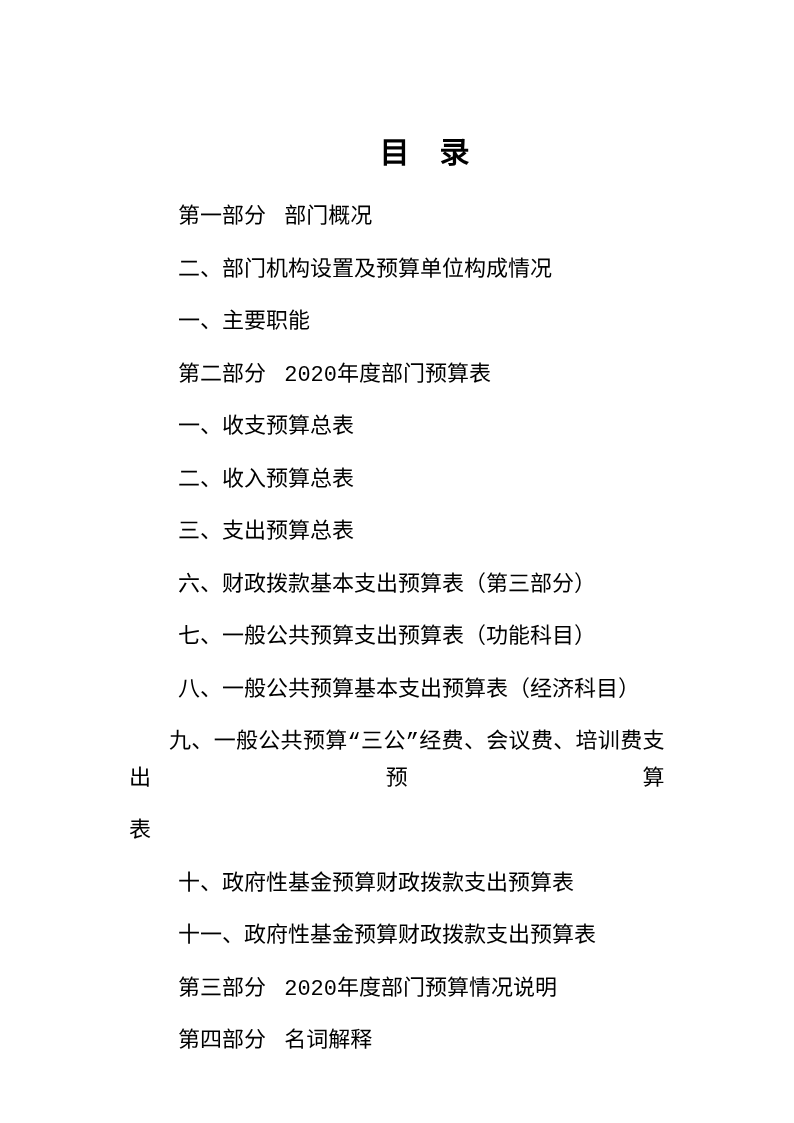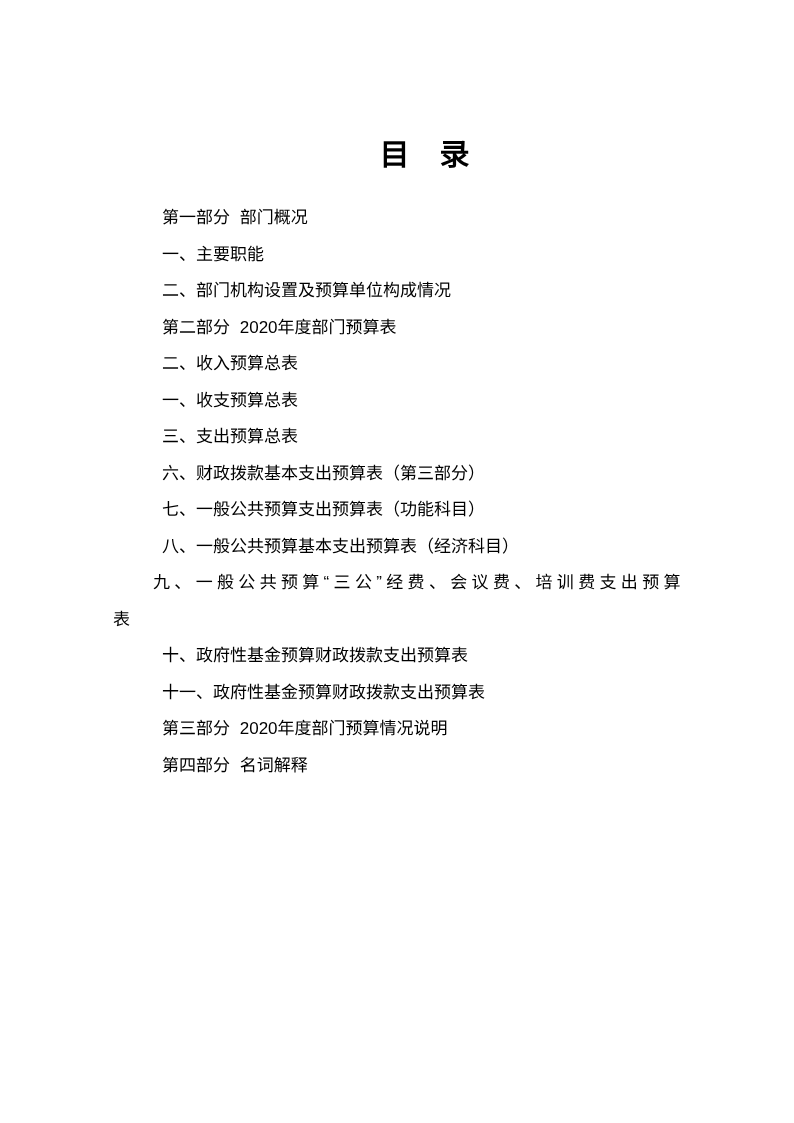--- a/index.html
+++ b/index.html
@@ -13,36 +13,36 @@
     overflow: hidden;
   }
   .page {
     box-sizing: border-box;
     width: 794px;
     height: 802px;
     background: #ffffff;
     padding: 0 114px 0 113px;
     color: #000000;
     
-    font-family: Liberation Sans, sans-serif;
+    font-family: Liberation Mono, monospace;
   }
   .doc-title {
     margin: 0 0 25px 0;
     padding-top: 135px;
     font-size: 30px;
     line-height: 40px;
     font-weight: bold;
     text-align: center;
     position: relative;
     left: 28px;
     white-space: pre;
   }
   .toc-line {
-    margin: 0;
-    font-size: 17px;
+    margin: 16px;
+    font-size: 22px;
     line-height: 36.5px;
     text-indent: 49px;
     text-align: justify;
     word-spacing: 5px;
     white-space: normal;
   }
   
   .toc-line.hang {
     text-indent: 40px;
     letter-spacing: -0.5px;
@@ -56,25 +56,25 @@
 </style>
 </head>
 <body>
 
 <div class="page">
 
   <h1 class="doc-title">目　录</h1>
 
   <div>
     <p class="toc-line">第一部分 部门概况</p>
+    <p class="toc-line">二、部门机构设置及预算单位构成情况</p>
     <p class="toc-line">一、主要职能</p>
-    <p class="toc-line">二、部门机构设置及预算单位构成情况</p>
     <p class="toc-line">第二部分 2020年度部门预算表</p>
+    <p class="toc-line">一、收支预算总表</p>
     <p class="toc-line">二、收入预算总表</p>
-    <p class="toc-line">一、收支预算总表</p>
     <p class="toc-line">三、支出预算总表</p>
     <p class="toc-line">六、财政拨款基本支出预算表（第三部分）</p>
     <p class="toc-line">七、一般公共预算支出预算表（功能科目）</p>
     <p class="toc-line">八、一般公共预算基本支出预算表（经济科目）</p>
     <p class="toc-line hang">九、一般公共预算“三公”经费、会议费、培训费支出预算</p>
     <p class="toc-line cont">表</p>
     <p class="toc-line">十、政府性基金预算财政拨款支出预算表</p>
     <p class="toc-line">十一、政府性基金预算财政拨款支出预算表</p>
     <p class="toc-line">第三部分 2020年度部门预算情况说明</p>
     <p class="toc-line">第四部分 名词解释</p>

